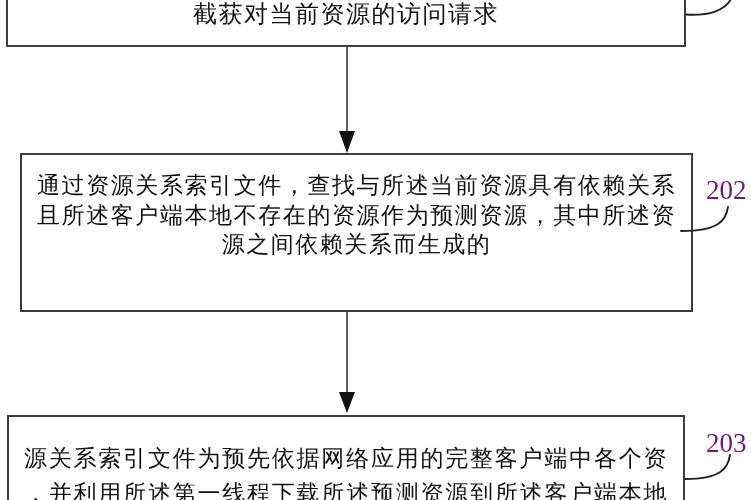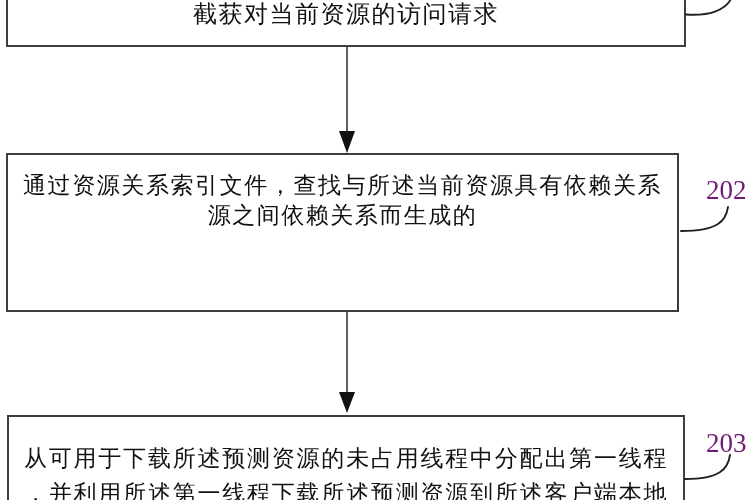--- a/index.html
+++ b/index.html
@@ -26,21 +26,21 @@
     left: 6px;
     top: -33px;
     width: 680px;
     height: 80px;
     display: flex;
     align-items: flex-end;
     justify-content: center;
     padding-bottom: 16px;
   }
   .box2 {
-    left: 6px;
+    left: 20px;
     top: 153px;
     width: 673px;
     height: 159px;
     padding: 16px 15px 0 15px;
   }
   .box3 {
     left: 7px;
     top: 415px;
     width: 678px;
     height: 120px;
@@ -119,35 +119,36 @@
     <path d="M2,14.5 C24,16 42,11 48,-3"></path>
   </svg>
 
   <svg class="arrow arrow1" viewBox="0 0 18 106" xmlns="http://www.w3.org/2000/svg">
     <line x1="9" y1="0" x2="9" y2="86"></line>
     <polygon points="1,84 17,84 9,106"></polygon>
   </svg>
 
   <div class="box box2">
     <div class="tline jline">通过资源关系索引文件，查找与所述当前资源具有依赖关系</div>
+    <div class="tline jline">且所述客户端本地不存在的资源作为预测资源，其中所述资</div>
     <div class="tline cline">源之间依赖关系而生成的</div>
   </div>
 
   <div class="ref-num ref202">202</div>
   <svg class="connector c202" viewBox="0 0 56 34" xmlns="http://www.w3.org/2000/svg">
     <path d="M48,4 C46,18 38,28 1,28"></path>
   </svg>
 
   <svg class="arrow arrow2" viewBox="0 0 18 101" xmlns="http://www.w3.org/2000/svg">
     <line x1="9" y1="0" x2="9" y2="81"></line>
     <polygon points="1,80 17,80 9,101"></polygon>
   </svg>
 
   <div class="box box3">
-    <div class="tline jline">从可用于下载所述预测资源的未占用线程中分配出第一线程</div>
+    <div class="tline jline">源关系索引文件为预先依据网络应用的完整客户端中各个资</div>
     <div class="tline jline">，并利用所述第一线程下载所述预测资源到所述客户端本地</div>
   </div>
 
   <div class="ref-num ref203">203</div>
   <svg class="connector c203" viewBox="0 0 56 34" xmlns="http://www.w3.org/2000/svg">
     <path d="M50,5 C48,19 40,29 5,29"></path>
   </svg>
 
 </div>
 

